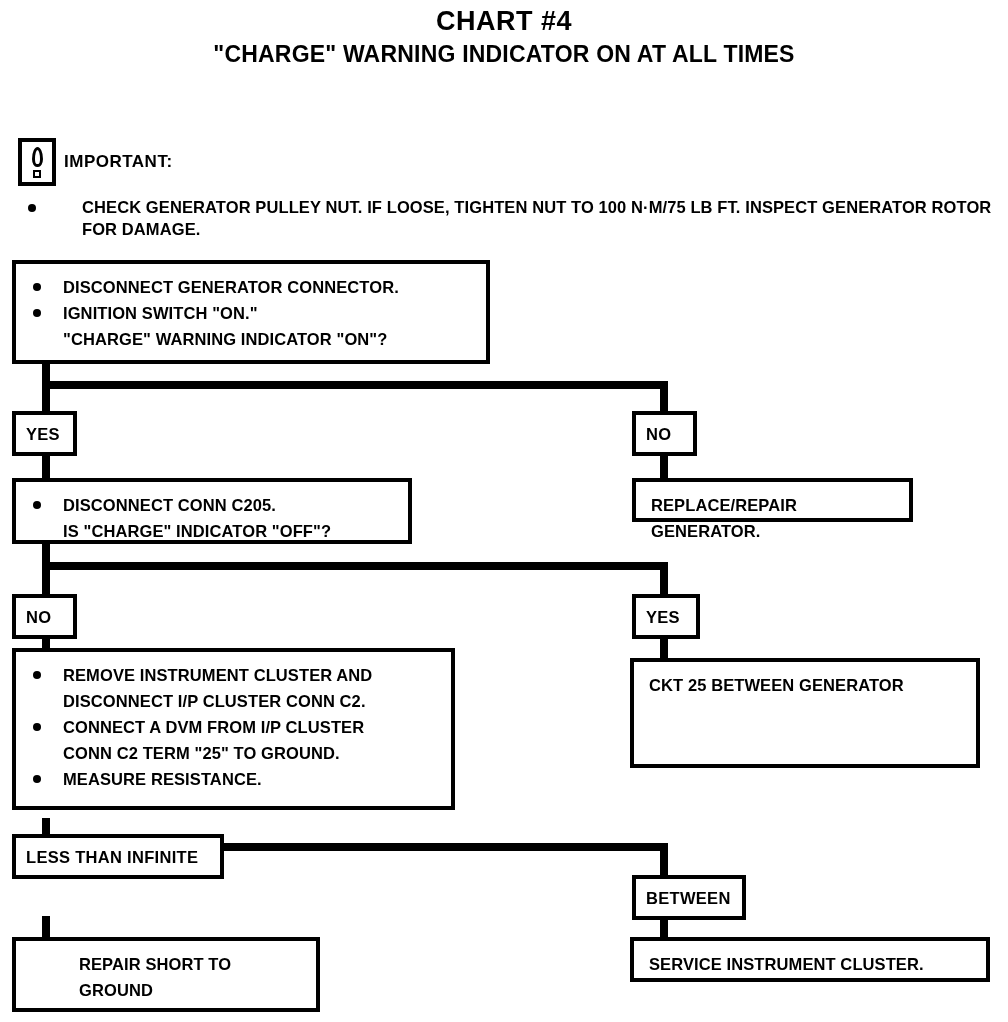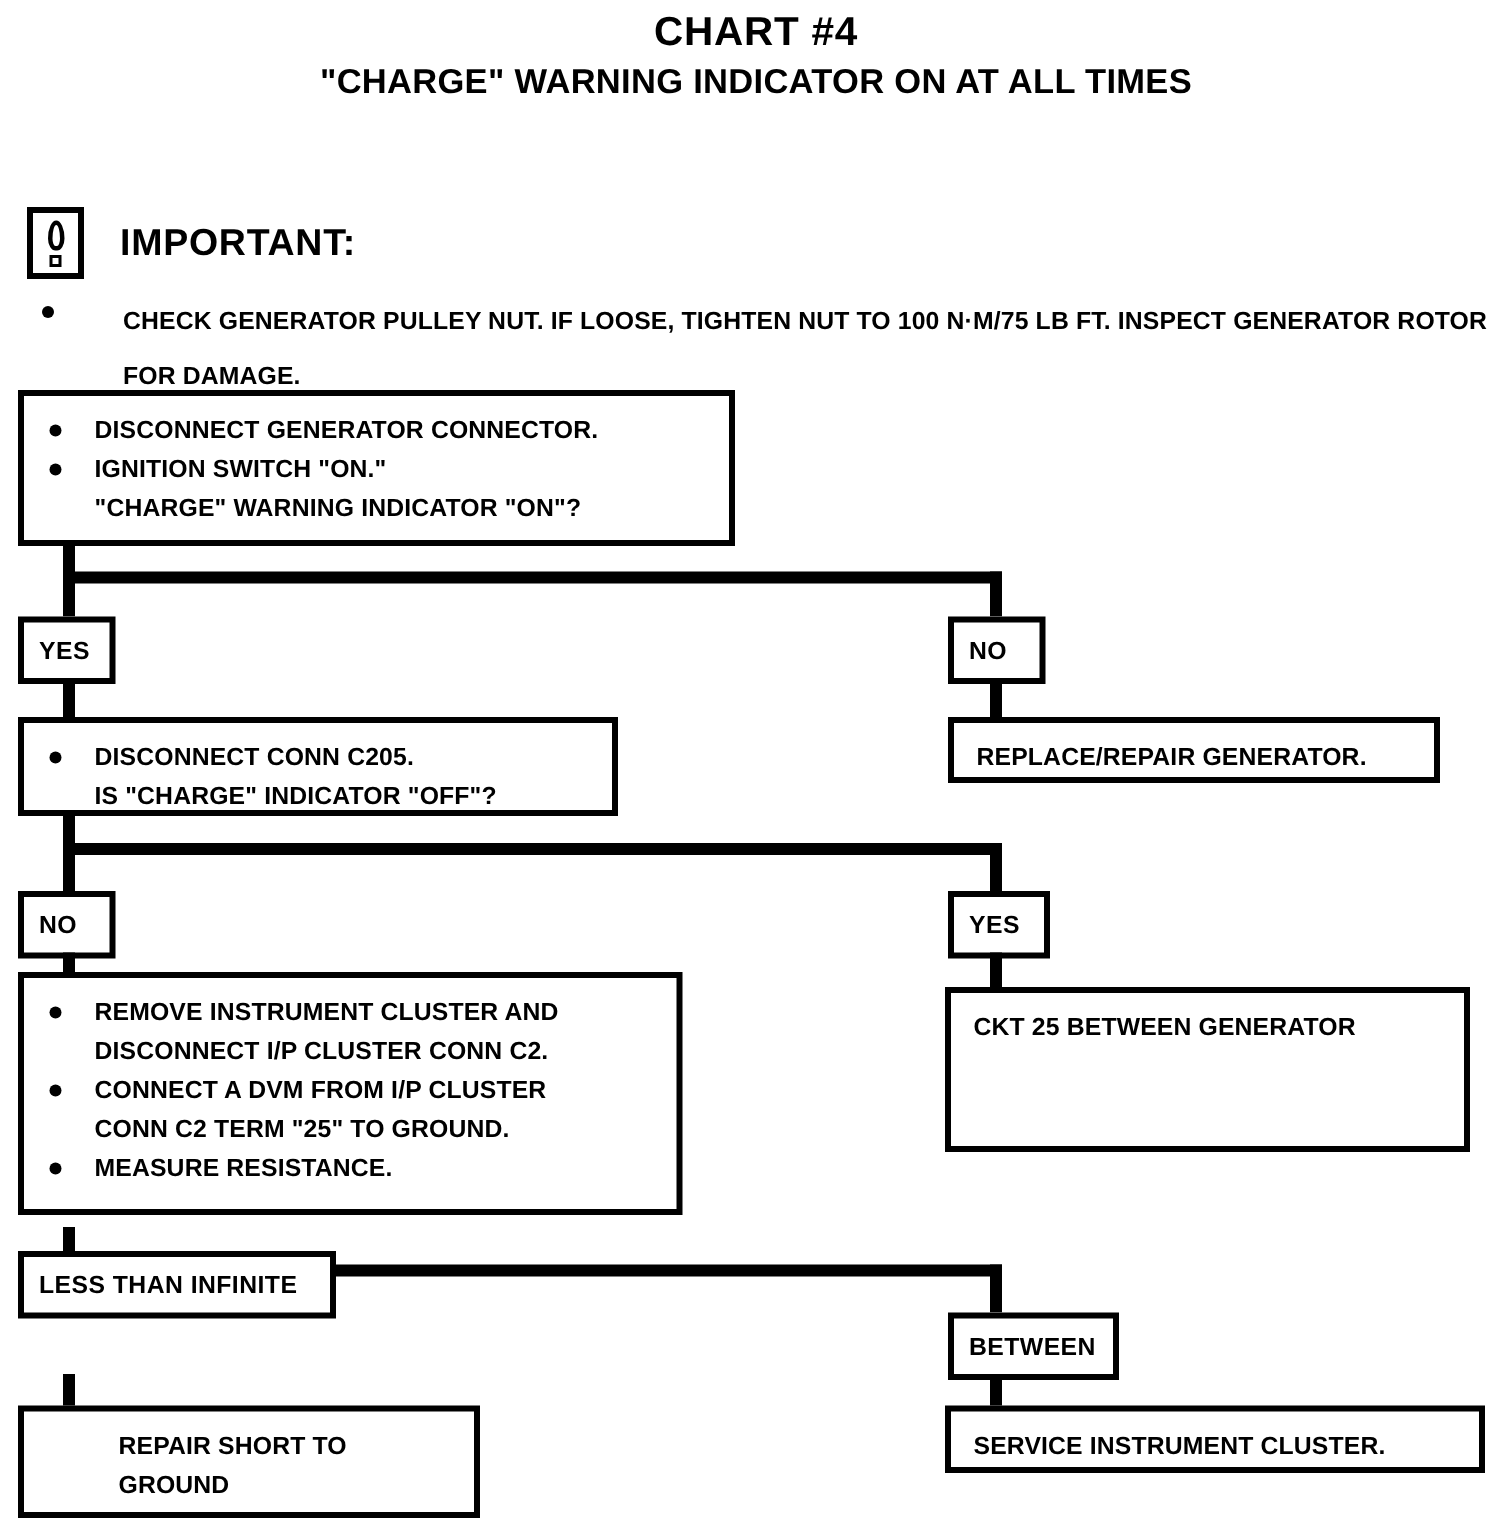--- a/index.html
+++ b/index.html
@@ -73,24 +73,24 @@
   }
   .warn-icon .bang-dot {
     width: 8px;
     height: 8px;
     border: 2px solid #000;
     box-sizing: border-box;
     margin-top: 3px;
     background: #fff;
   }
   .important-label {
-    font-size: 25px;
+    font-size: 17px;
     font-weight: bold;
     letter-spacing: 0.5px;
-    margin-left: 24px;
+    margin-left: 8px;
   }
 
   .important-bullet {
     position: absolute;
     left: 28px;
     top: 196px;
     width: 965px;
     display: flex;
     align-items: flex-start;
   }
@@ -99,21 +99,21 @@
     height: 8px;
     border-radius: 50%;
     background: #000;
     margin-top: 8px;
     flex: 0 0 auto;
   }
   .important-bullet .txt {
     margin-left: 46px;
     font-size: 16.5px;
     font-weight: bold;
-    line-height: 37px;
+    line-height: 22px;
     letter-spacing: 0.1px;
   }
 
   
   .fcbox {
     position: absolute;
     border: 4px solid #000;
     background: #fff;
     box-sizing: border-box;
   }
@@ -238,21 +238,21 @@
         <div class="dot"></div>
         <div class="txt">DISCONNECT CONN C205.</div>
       </div>
       <div class="bullet-line">
         <div class="dot hidden"></div>
         <div class="txt">IS "CHARGE" INDICATOR "OFF"?</div>
       </div>
     </div>
   </div>
 
-  <div class="fcbox" style="left:632px; top:478px; width:328px; height:44px;">
+  <div class="fcbox" style="left:632px; top:478px; width:281px; height:44px;">
     <div class="inner">
       <div class="plain-line">REPLACE/REPAIR GENERATOR.</div>
     </div>
   </div>
 
   <div class="vline" style="left:42px; top:540px; height:26px;"></div>
   <div class="hline" style="left:42px; top:562px; width:626px;"></div>
   <div class="vline" style="left:42px; top:562px; height:32px;"></div>
   <div class="vline" style="left:660px; top:562px; height:32px;"></div>
 

